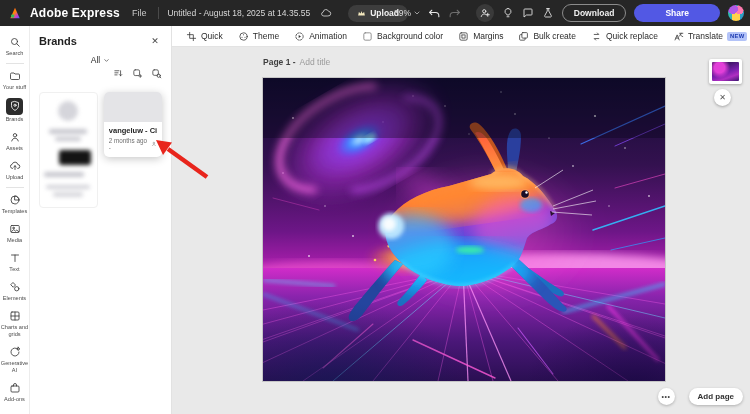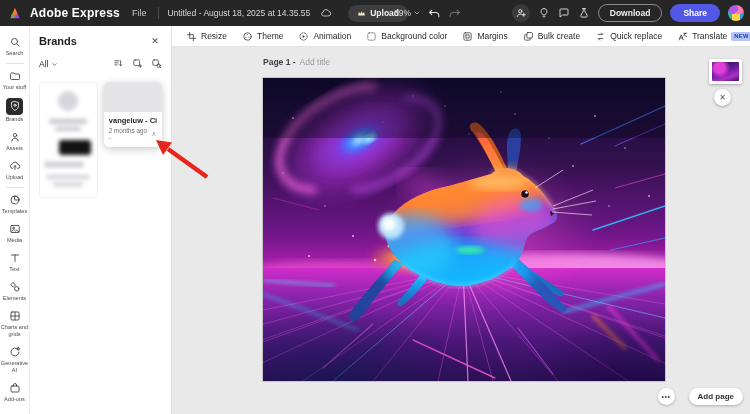--- a/index.html
+++ b/index.html
@@ -15,42 +15,42 @@
   .tb-sep { width:1px; height:12px; background:#4a4a4a; }
   .doctitle { color:#d8d8d8; font-size:8.5px; }
   .cloud-btn { display:flex; align-items:center; margin-left:2px; }
   .premium { display:flex; align-items:center; gap:4px; background:#3d3d3d; border-radius:10px; height:17px; padding:0 9px; color:#f1f1f1; font-size:8.5px; font-weight:bold; margin-left:8px; }
   .tb-center { position:absolute; left:384px; top:0; height:26px; display:flex; align-items:center; gap:7px;margin-left:10px; }
   .zoomlvl { color:#dcdcdc; font-size:8.5px; display:flex; align-items:center; gap:2px; }
   .tb-right { position:absolute; right:6px; top:0; height:26px; display:flex; align-items:center; gap:8px; }
   .iconbtn { display:flex; align-items:center; justify-content:center; }
   .circlebtn { width:18px; height:18px; border-radius:50%; background:#3a3a3a; display:flex; align-items:center; justify-content:center; }
   .dl-btn { border:1px solid #8b8b8b; border-radius:11px; height:18px; padding:0 11px; color:#f0f0f0; font-size:8.5px; font-weight:bold; display:flex; align-items:center; background:transparent; }
-  .share-btn { border:none; border-radius:11px; height:18px; padding:0 13px; color:#fff; font-size:8.5px; font-weight:bold; display:flex; align-items:center; background:#5258E4; }
+  .share-btn { border:none; border-radius:11px; height:18px; padding:0 31px; color:#fff; font-size:8.5px; font-weight:bold; display:flex; align-items:center; background:#5258E4; }
   .avatar { width:16px; height:16px; border-radius:50%; background:radial-gradient(circle at 30% 25%,#b05ae8 0 30%,transparent 31%),radial-gradient(circle at 70% 30%,#ff7ab0 0 28%,transparent 29%),radial-gradient(circle at 50% 75%,#ffd24a 0 30%,transparent 31%),linear-gradient(135deg,#2fd1a0,#2f8fd1); }
 
   
   .rail { position:absolute; left:0; top:26px; width:30px; height:388px; background:#fff; border-right:1px solid #ececec; display:flex; flex-direction:column; align-items:center; padding-top:6px; z-index:20; }
   .rail-item { width:30px; display:flex; flex-direction:column; align-items:center; gap:1px; padding:3px 0 4px; cursor:pointer; }
   .ric { width:14px; height:14px; display:flex; align-items:center; justify-content:center; border-radius:4px; }
   .ric svg { width:12px; height:12px; stroke:#3b3b3b; fill:none; stroke-width:1.7; stroke-linecap:round; stroke-linejoin:round; }
   .rail-item.active .ric { background:#2c2c2c; width:17px; height:17px; }
   .rail-item.active .ric svg { stroke:#fff; }
   .rlabel { font-size:5.6px; color:#4c4c4c; text-align:center; line-height:1.25; max-width:29px; }
   .rail-div { width:18px; height:1px; background:#e3e3e3; margin:2px 0; }
 
   
   .panel { position:absolute; left:30px; top:26px; width:142px; height:388px; background:#fff; border-right:1px solid #e2e2e2; z-index:20; padding:8px 9px; }
   .panel-head { display:flex; align-items:center; justify-content:space-between; margin-bottom:7px; }
   .panel-title { font-size:11px; font-weight:bold; color:#1f1f1f; }
   .panel-close { font-size:9px; color:#4a4a4a; width:14px; height:14px; display:flex; align-items:center; justify-content:center; cursor:pointer; }
   .searchbox { display:flex; align-items:center; gap:4px; border:1px solid #8a8a8a; border-radius:10px; height:16px; padding:0 7px; margin-bottom:8px; }
   .searchbox input { border:none; outline:none; width:100%; font-size:8px; color:#333; font-family:"Liberation Sans",sans-serif; background:transparent; }
   .searchbox input::placeholder { color:#7c7c7c; }
-  .filter-row { display:flex; align-items:center; margin-bottom:9px; }
+  .filter-row { display:flex; align-items:center; margin-bottom:9px;flex-direction:column; }
   .all-dd { display:flex; align-items:center; gap:3px; font-size:8.5px; color:#2c2c2c; cursor:pointer; }
   .filter-icons { margin-left:auto; display:flex; align-items:center; gap:8px; }
   .filter-icons svg { width:11px; height:11px; stroke:#3c3c3c; fill:none; stroke-width:1.7; stroke-linecap:round; stroke-linejoin:round; }
   .cards { display:flex; gap:6px; align-items:flex-start; }
   .card-blur { width:62px; background:#fff; border:1px solid #f0f0f0; border-radius:4px; padding:6px 4px; height:116px; }
   .blurwrap { filter:blur(2.2px); display:flex; flex-direction:column; align-items:center; }
   .b-circle { width:20px; height:20px; border-radius:50%; background:#d5d5db; margin-top:2px; }
   .b-bar { height:4.5px; border-radius:2px; background:#c7c7cе; background:#c7c7ce; }
   .b-black { width:32px; height:15px; border-radius:3px; background:#141414; align-self:flex-end; margin-right:2px; }
   .card-brand { width:62px; background:#fff; border-radius:5px; box-shadow:0 2px 8px rgba(0,0,0,.22); overflow:hidden; cursor:pointer; }
@@ -341,21 +341,21 @@
     </div>
   </aside>
 
   <main class="editor">
     <div class="e-toolbar">
       <span class="tbi">
         <svg viewBox="0 0 24 24">
             <path d="M8 3v13h13"></path>
             <path d="M3 8h13v13"></path>
           </svg>
-        <span>Resize</span>
+        <span>Quick</span>
       </span>
       <span class="tbi">
         <svg viewBox="0 0 24 24">
             <circle cx="12" cy="12" r="8"></circle>
             <circle cx="12" cy="8.3" r="1.1" fill="#333" stroke="none"></circle>
             <circle cx="8.7" cy="13.6" r="1.1" fill="#333" stroke="none"></circle>
             <circle cx="15.3" cy="13.6" r="1.1" fill="#333" stroke="none"></circle>
           </svg>
         <span>Theme</span>
       </span>

